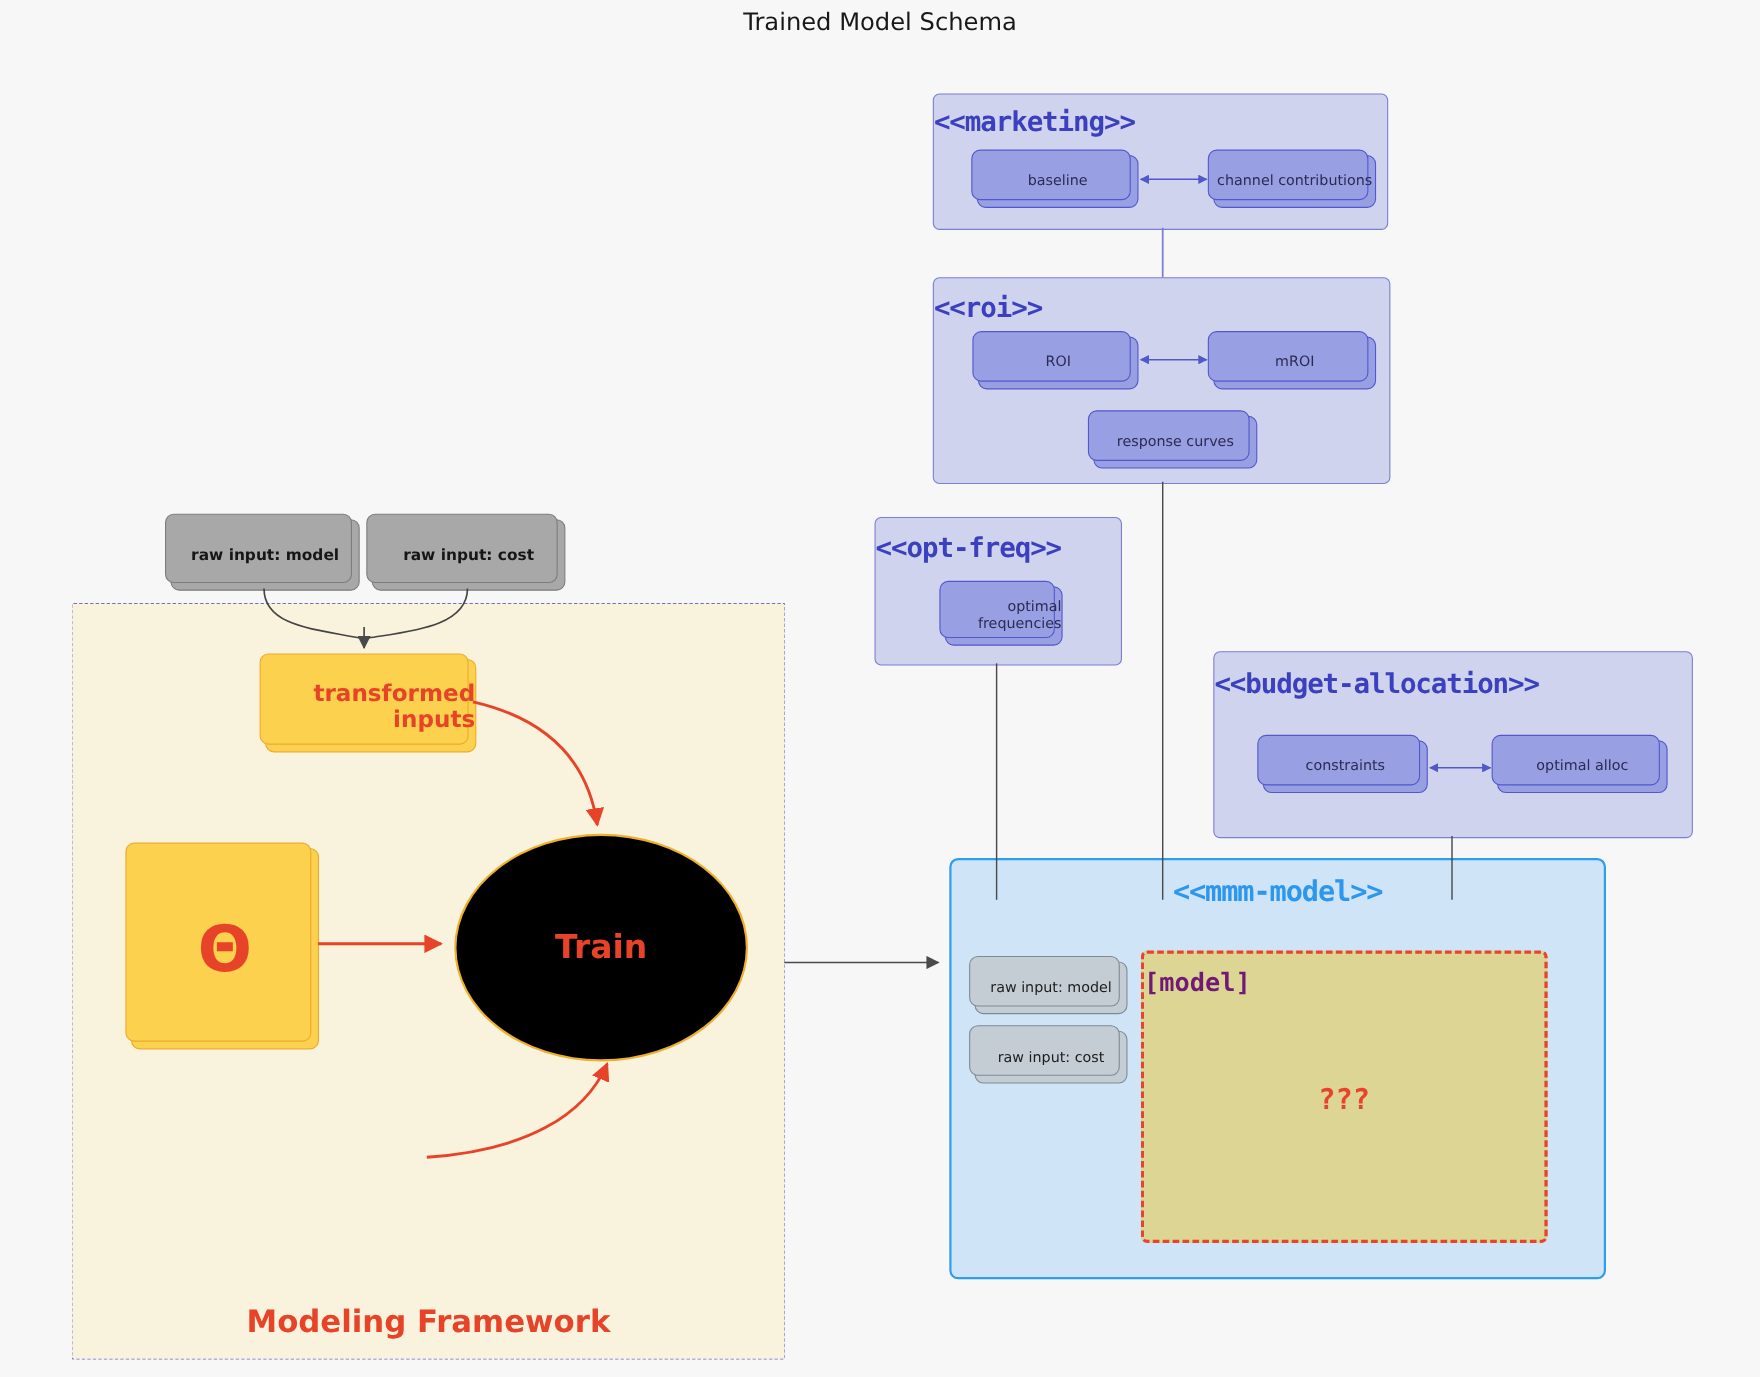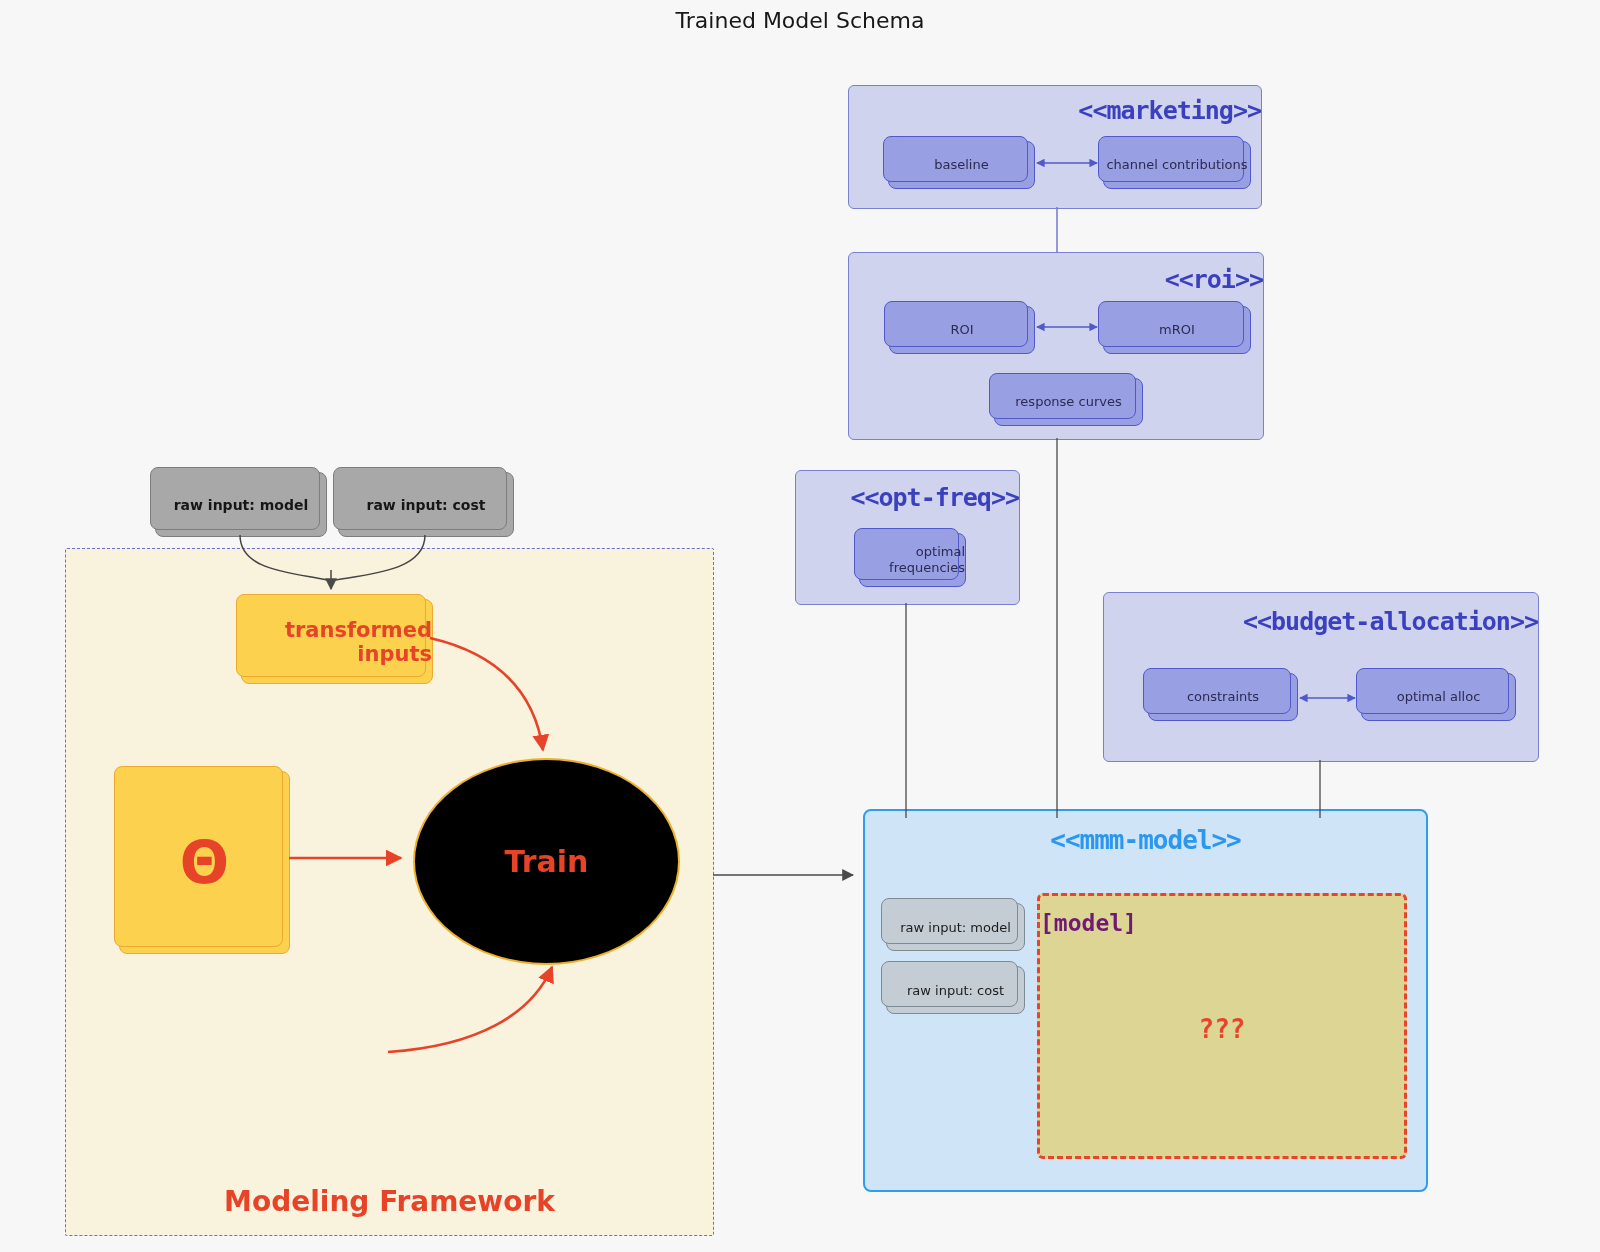--- a/index.html
+++ b/index.html
@@ -4,21 +4,21 @@
 <style>
   html,body{margin:0;padding:0;}
   body{background:#f7f7f8;font-family:"DejaVu Sans","Liberation Sans",sans-serif;}
   #canvas{position:relative;width:1600px;height:1252px;background:#f7f7f8;overflow:hidden;}
 
   .page-title{position:absolute;top:8px;left:0;width:100%;text-align:center;
     font-size:22px;font-weight:normal;color:#181818;}
 
   
   .cluster{position:absolute;background:#d0d3ee;border:1.5px solid #7a7fd0;border-radius:6px;z-index:0;}
-  .cluster-title{position:absolute;left:0;width:100%;text-align:right;
+  .cluster-title{position:absolute;left:0;width:100%;text-align:left;
     font-family:"DejaVu Sans Mono","Liberation Mono",monospace;font-weight:bold;
     font-size:25px;color:#3b40bf;letter-spacing:-1px;}
 
   
   .cluster-mmm{position:absolute;background:#cfe5f7;border:2px solid #2d9df0;border-radius:8px;z-index:0;}
   .cluster-title-mmm{position:absolute;left:0;width:100%;text-align:center;
     font-family:"DejaVu Sans Mono","Liberation Mono",monospace;font-weight:bold;
     font-size:26px;color:#2b97ef;letter-spacing:-1px;}
 
   
@@ -78,21 +78,21 @@
     <div class="cluster-title" style="top:12px;">&lt;&lt;opt-freq&gt;&gt;</div>
     <div class="node node-purple stack" style="left:63px;top:62px;width:105px;height:52px;">optimal frequencies</div>
   </div>
 
   <div class="cluster" style="left:1103px;top:592px;width:434px;height:168px;">
     <div class="cluster-title" style="top:14px;">&lt;&lt;budget-allocation&gt;&gt;</div>
     <div class="node node-purple stack" style="left:44px;top:80px;width:148px;height:46px;">constraints</div>
     <div class="node node-purple stack" style="left:257px;top:80px;width:153px;height:46px;">optimal alloc</div>
   </div>
 
-  <div class="cluster-mmm" style="left:863px;top:809px;width:561px;height:379px;">
+  <div class="cluster-mmm" style="left:863px;top:780px;width:561px;height:379px;padding-left:32px;">
     <div class="cluster-title-mmm" style="top:14px;">&lt;&lt;mmm-model&gt;&gt;</div>
     <div class="node node-gray-int stack" style="left:21px;top:92px;width:137px;height:46px;">raw input: model</div>
     <div class="node node-gray-int stack" style="left:21px;top:155px;width:137px;height:46px;">raw input: cost</div>
     <div class="model-slot" style="left:172px;top:82px;width:364px;height:260px;">
       <div class="model-slot-title">[model]</div>
       <div class="model-slot-q">???</div>
     </div>
   </div>
 
   <div class="framework" style="left:65px;top:548px;width:647px;height:686px;">

